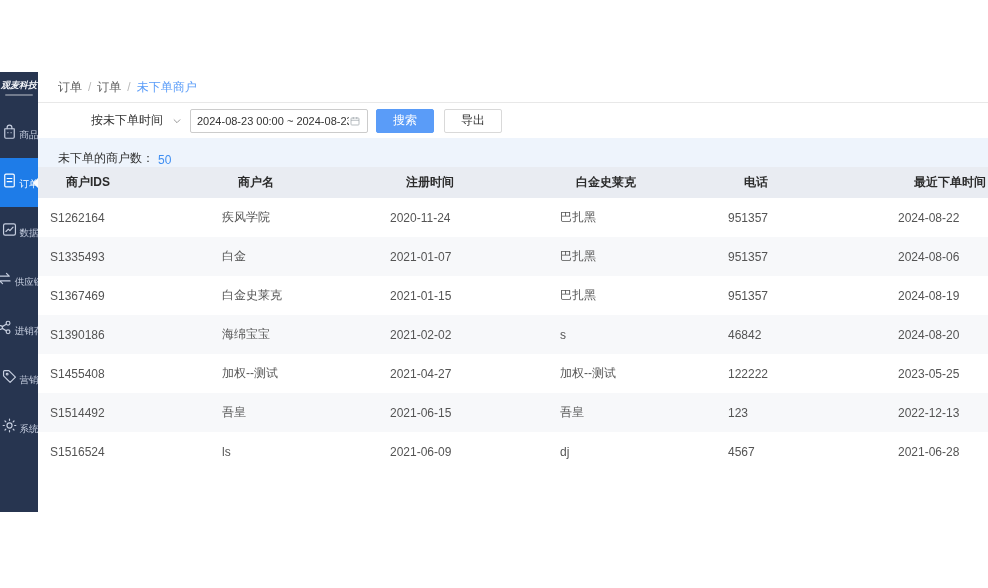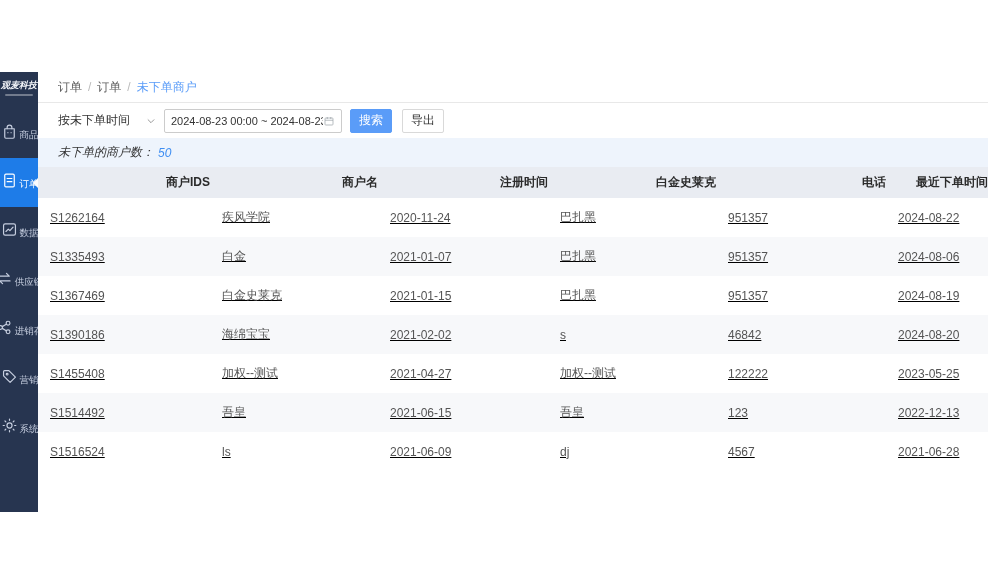--- a/index.html
+++ b/index.html
@@ -33,38 +33,38 @@
   .search-box { width:164px; height:22px; border:1px solid #dcdcdc; border-radius:2px; display:flex; align-items:center; padding:0 6px; background:#fff; }
   .search-box input { flex:1; border:none; outline:none; font-size:11px; color:#333; min-width:0; background:transparent;
                       font-family:"Liberation Sans","DejaVu Sans",sans-serif; }
   .search-box input::placeholder { color:#b6b6b6; }
   .search-box svg { width:13px; height:13px; stroke:#9aa0a6; fill:none; stroke-width:1.6; stroke-linecap:round; }
   .guide-btn { height:20px; padding:0 10px; border:none; border-radius:10px; background:#1f7bf0; color:#fff;
                font-size:11px; display:flex; align-items:center; cursor:pointer; white-space:nowrap;
                font-family:"Liberation Sans","DejaVu Sans",sans-serif; }
 
   .filterbar { height:35px; display:flex; align-items:center; padding-left:20px; gap:8px; background:#fff; }
-  .filter-type { font-size:12px; color:#333; display:flex; align-items:center; gap:16px; cursor:pointer; }
+  .filter-type { font-size:12px; color:#333; display:flex; align-items:center; gap:9px; cursor:pointer;margin-left:33px; }
   .filter-type svg { width:10px; height:10px; stroke:#666; fill:none; stroke-width:1.6; stroke-linecap:round; }
   .date-input { width:178px; height:24px; border:1px solid #ccc; border-radius:2px; display:flex; align-items:center; padding:0 6px; background:#fff; }
   .date-input input { flex:1; border:none; outline:none; font-size:11px; color:#333; min-width:0; background:transparent;
                       font-family:"Liberation Sans","DejaVu Sans",sans-serif; }
   .date-input svg { width:12px; height:12px; stroke:#9aa0a6; fill:none; stroke-width:1.4; }
-  .btn { height:24px; padding:0 8px; font-size:12px; border-radius:2px; cursor:pointer; display:flex; align-items:center;
+  .btn { height:24px; padding:0 16px; font-size:12px; border-radius:2px; cursor:pointer; display:flex; align-items:center;
          font-family:"Liberation Sans","DejaVu Sans",sans-serif; }
   .btn-primary { background:#5a9cf8; border:1px solid #5a9cf8; color:#fff; }
   .btn-plain { background:#fff; border:1px solid #d9d9d9; color:#333; margin-left:2px; }
 
-  .countband { height:29px; background:#eef4fc; display:flex; align-items:center; padding-left:20px; font-size:12px; color:#333;font-style:italic; }
+  .countband { height:29px; background:#eef4fc; display:flex; align-items:flex-end; padding-left:20px; font-size:12px; color:#333; }
   .countband .num { color:#3f8ef2; margin-left:4px; }
 
   table { width:950px; border-collapse:collapse; table-layout:fixed; font-size:12px; }
-  thead th { background:#e9ecf2; height:31px; text-align:right; padding-left:28px; color:#2b2b2b; font-weight:bold; font-size:12px;margin-top:8px; }
+  thead th { background:#e9ecf2; height:31px; text-align:left; padding-left:28px; color:#2b2b2b; font-weight:bold; font-size:12px;margin-top:8px; }
   tbody td { height:39px; padding-left:12px; color:#545454; overflow:hidden; white-space:nowrap; }
-  tbody tr { background:#fff;text-decoration:underline; }
+  tbody tr { background:#fff; }
   tbody tr:nth-child(even) { background:#f7f8fa; }
 </style>
 </head>
 <body>
 
 <div class="app">
 
   <div class="sidebar">
     <div class="logo">
       <span class="logo-title">观麦科技</span>

